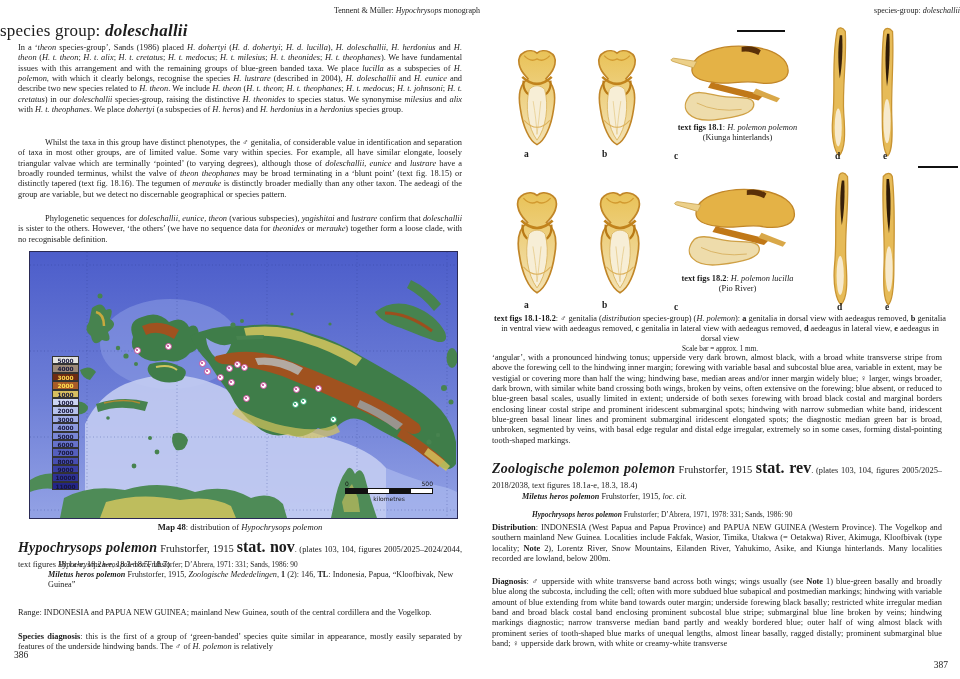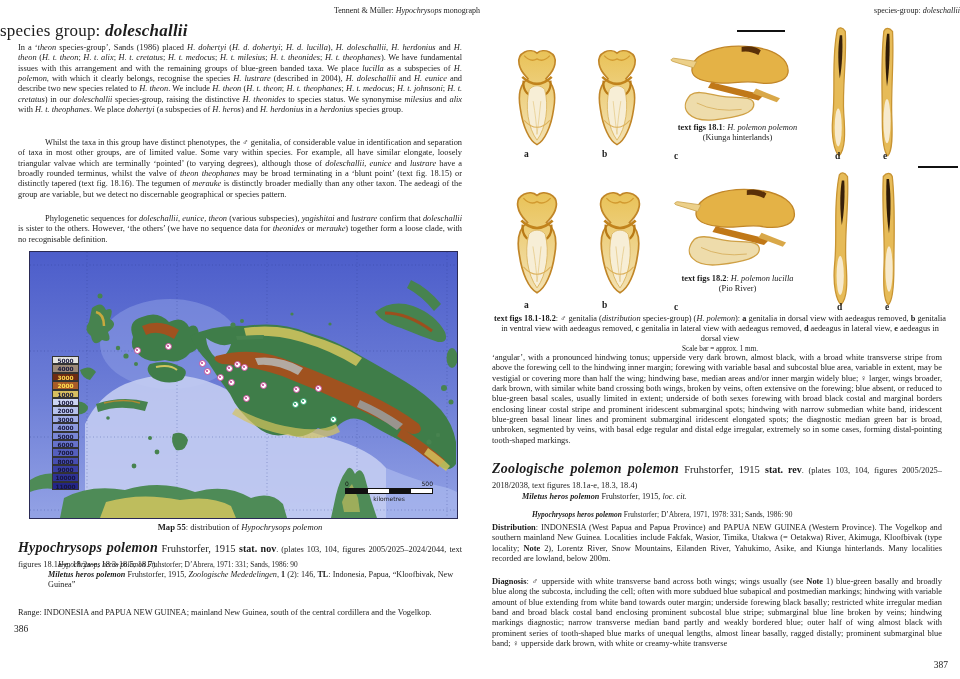--- a/index.html
+++ b/index.html
@@ -13,21 +13,21 @@
   .running-header{width:100%;text-align:right;font-size:8px;color:#222;}
   .page-title{width:100%;text-align:left;font-size:17px;letter-spacing:.2px;}
   .page-title b{font-style:italic;}
   .body-text{font-size:8.4px;line-height:10.35px;text-align:justify;}
   .indent{text-indent:27px;}
   .pagenum{font-size:9.5px;}
   
   .sp-head{line-height:12px;text-align:justify;}
   .sp-name{font-size:14px;font-weight:bold;font-style:italic;letter-spacing:.2px;}
   .sp-auth{font-size:10.5px;}
-  .sp-status{font-size:10px;font-weight:bold;}
+  .sp-status{font-size:16px;font-weight:bold;}
   .sp-refs{font-size:8.4px;}
   .syn1{font-size:8.2px;line-height:9.8px;padding-left:30px;}
   .syn2{font-size:7.4px;line-height:9px;padding-left:40px;}
   
   #map{left:30px;top:252px;width:427px;height:266px;outline:1px solid #2a2a55;background:#5b6cd0;}
   #map svg{position:absolute;left:0;top:0;}
   #map-legend{position:absolute;left:300px;top:10px;width:118px;background:#fff;border:1px solid #999;
               box-shadow:0 0 2px rgba(0,0,0,.25);padding:2px 4px 3px 4px;}
   #map-legend .lg-title{font-size:7.5px;font-weight:bold;font-style:italic;}
   .lg-row{display:flex;align-items:center;gap:4px;margin-top:1.5px;}
@@ -234,29 +234,30 @@
       </div>
       <div class="segs">
         <i style="background:#111;"></i>
           <i style="background:#fff;"></i>
           <i style="background:#111;"></i>
           <i style="background:#fff;"></i>
       </div>
       <div class="unit">kilometres</div>
     </div>
   </div>
-  <div class="abs map-caption"><b>Map 55</b>: distribution of <i>Hypochrysops polemon</i></div>
+  <div class="abs map-caption"><b>Map 48</b>: distribution of <i>Hypochrysops polemon</i></div>
 
   <div class="abs sp-head" style="left:18px;top:541px;width:444px;">
     <span class="sp-name">Hypochrysops polemon</span><span class="sp-auth"> Fruhstorfer, 1915 </span><span class="sp-status">stat. nov</span><span class="sp-refs">. (plates 103, 104, figures 2005/2025–2024/2044, text figures 18.1a-e, 18.2a-e, 18.3-18.5, 18.7)</span>
   </div>
   <div class="abs syn1" style="left:18px;top:570px;width:430px;"><b><i>Miletus heros polemon</i></b> Fruhstorfer, 1915, <i>Zoologische Mededelingen</i>, <b>1</b> (2): 146, <b>TL</b>: Indonesia, Papua, “Kloofbivak, New Guinea”</div>
   <div class="abs syn2" style="left:18px;top:560px;width:430px;"><i>Hypochrysops heros polemon</i> Fruhstorfer; D’Abrera, 1971: 331; Sands, 1986: 90</div>
   <div class="abs body-text" style="left:18px;top:608px;width:444px;">Range: INDONESIA and PAPUA NEW GUINEA; mainland New Guinea, south of the central cordillera and the Vogelkop.</div>
-  <div class="abs pagenum" style="left:14px;top:624px;">386</div>
+  <div class="abs body-text" style="left:18px;top:632px;width:444px;"><b>Species diagnosis</b>: this is the first of a group of ‘green-banded’ species quite similar in appearance, mostly easily separated by features of the underside hindwing bands. The ♂ of <i>H. polemon</i> is relatively</div>
+  <div class="abs pagenum" style="left:14px;top:650px;">386</div>
 </div>
 
 <div class="page" id="right-page">
   <div class="abs running-header" style="top:6px;">species-group: <i>doleschallii</i></div>
 
   <div class="abs figblock" style="top:25px;height:142px;">
     <div class="scaleline" style="left:247px;top:5px;width:48px;"></div>
     <svg class="fig-item" style="left:15px;top:10px;" width="64" height="122">
         <use href="#gen-dorsal"></use>
       </svg>

